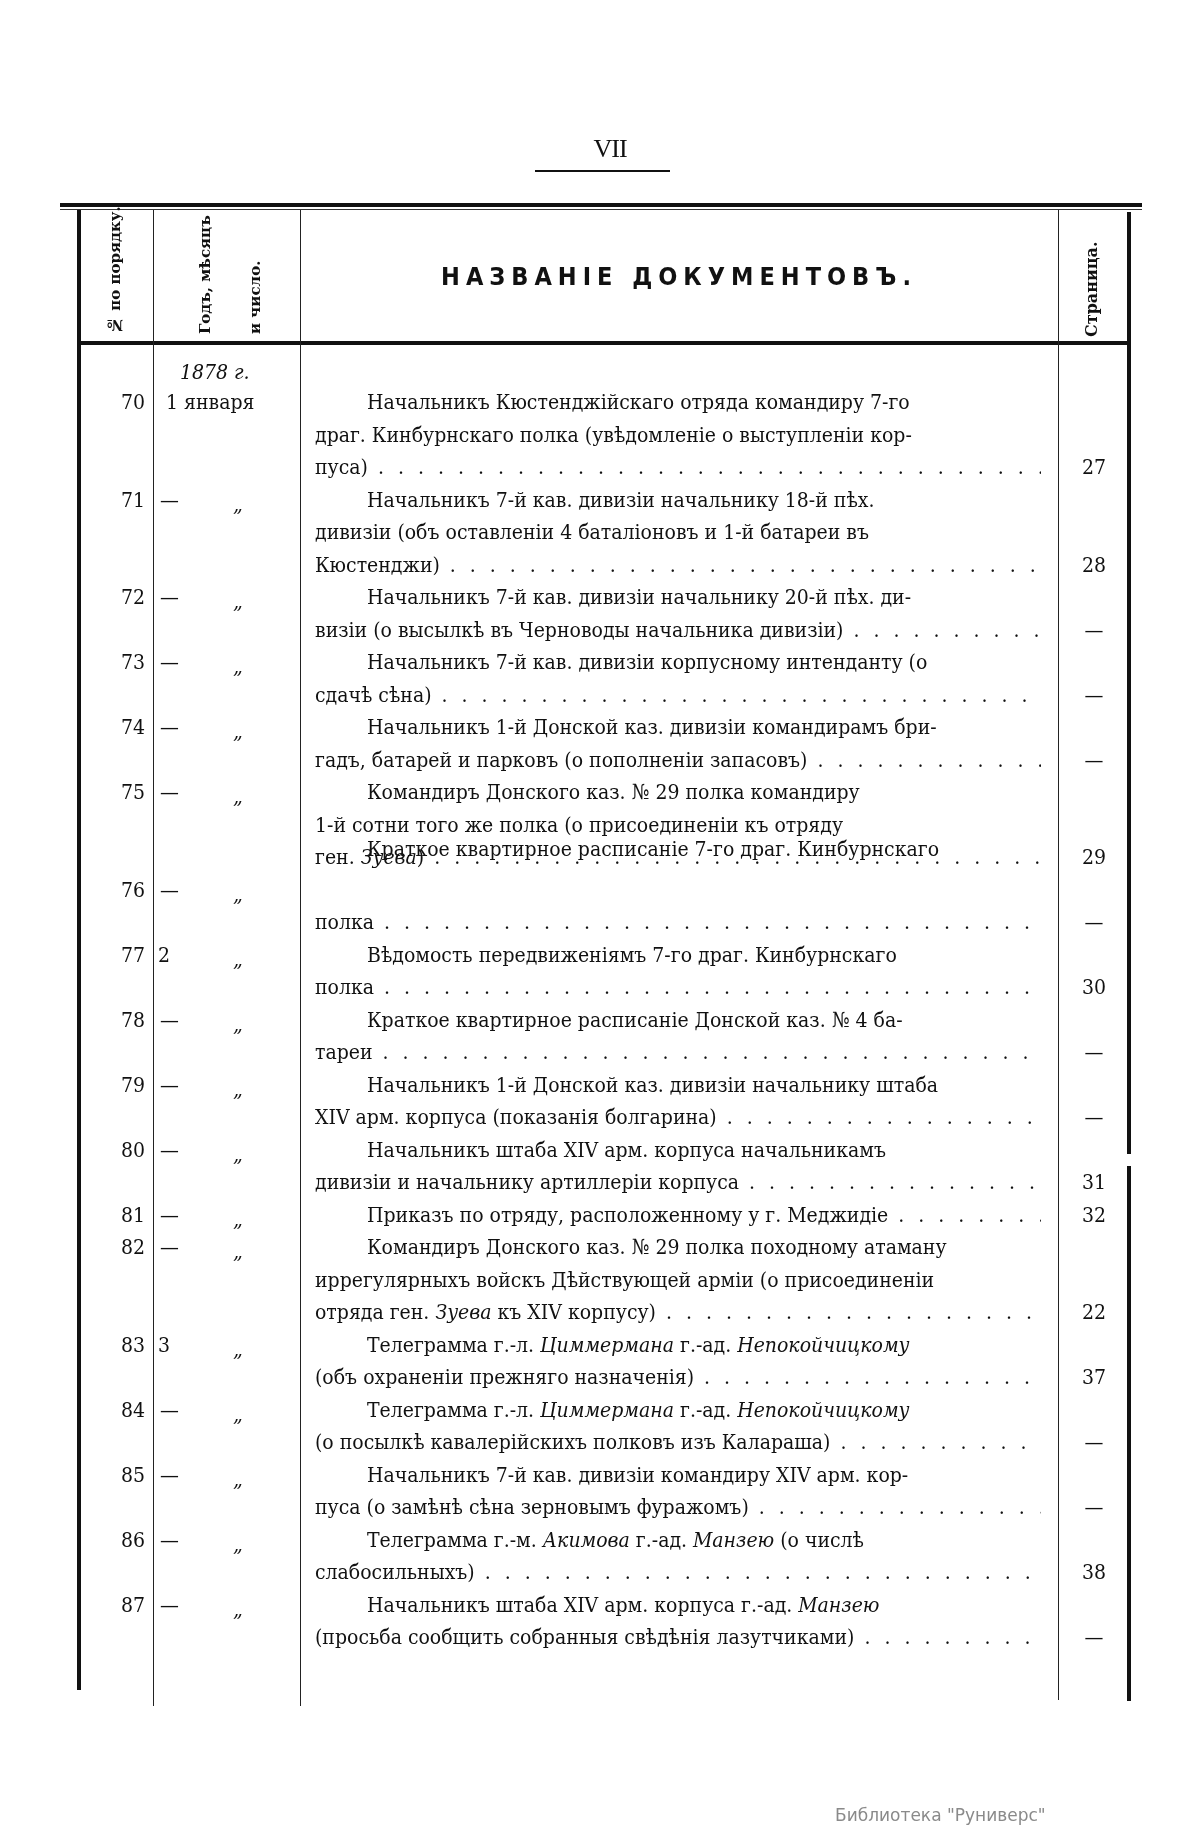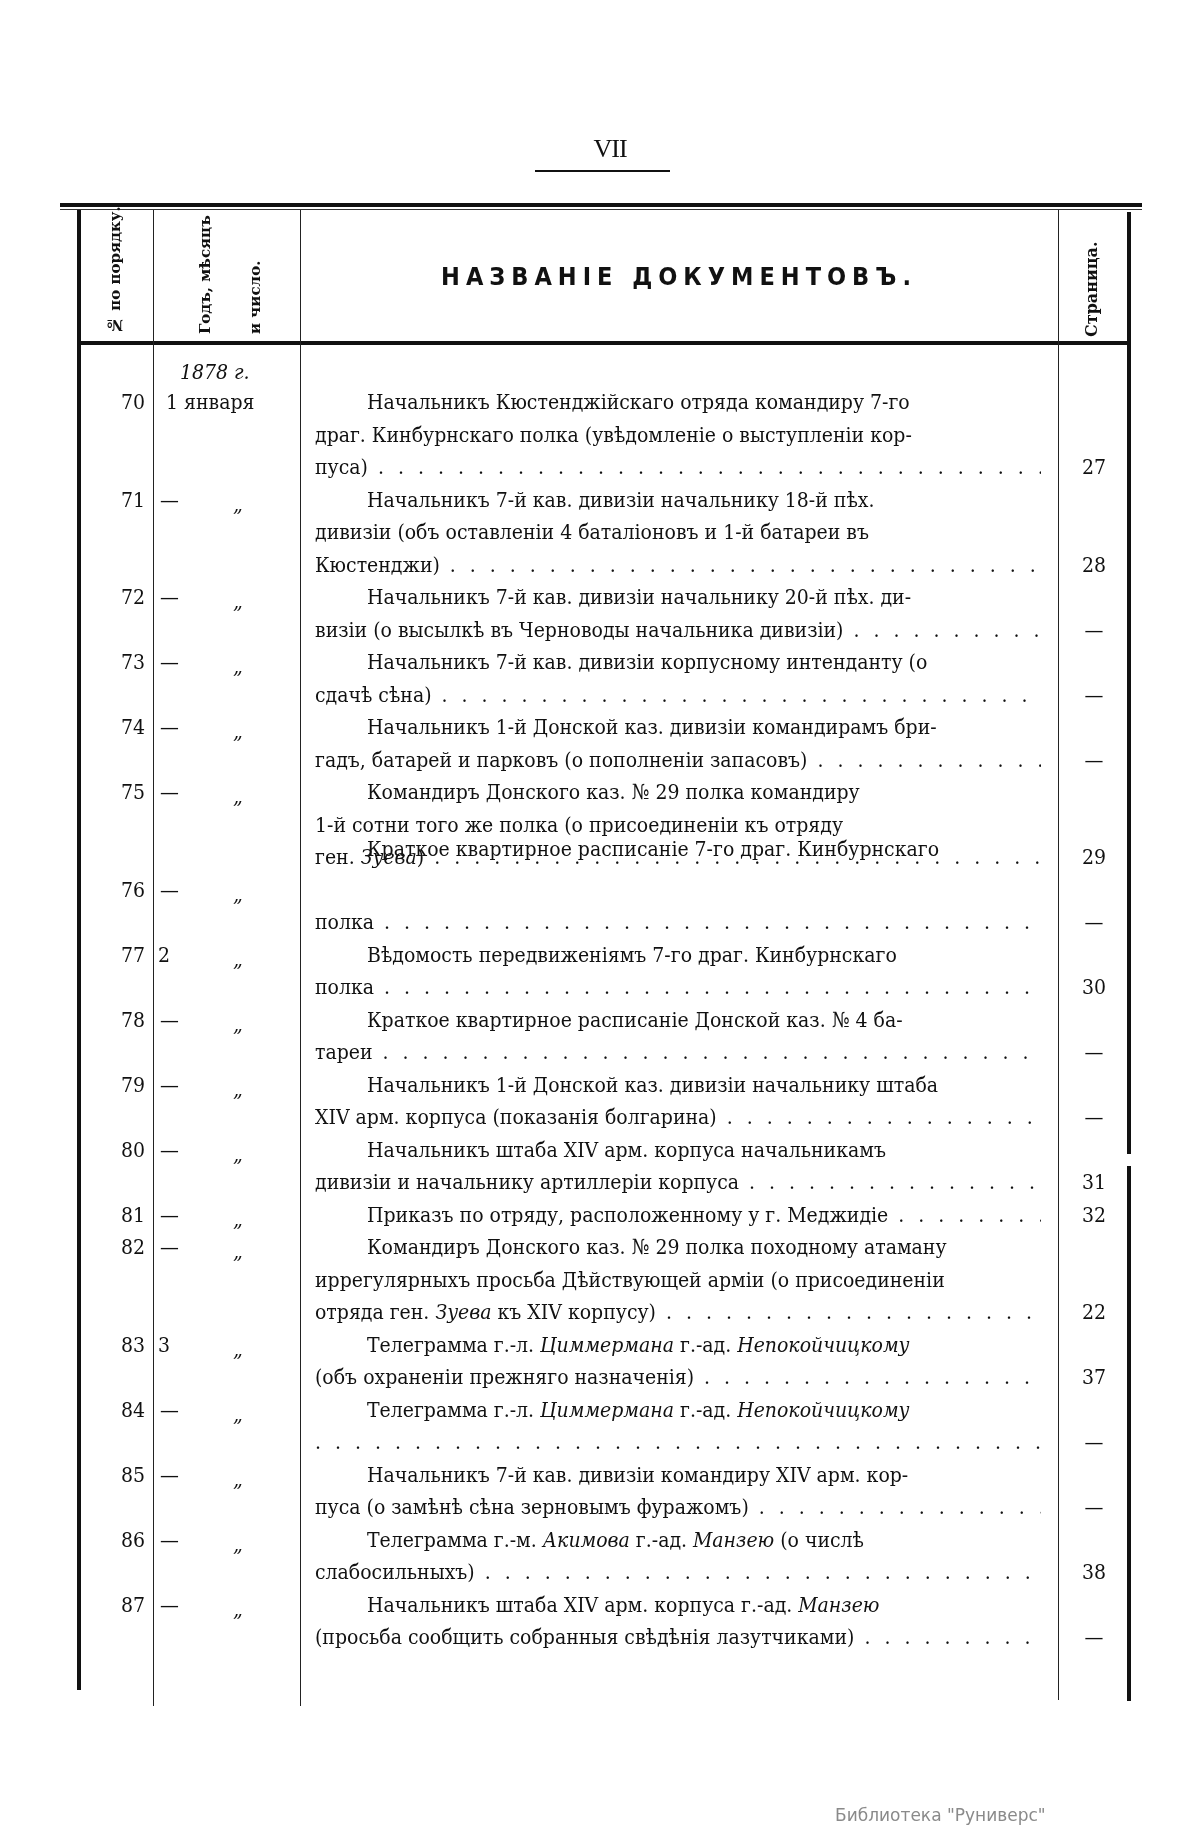--- a/index.html
+++ b/index.html
@@ -129,34 +129,34 @@
       <div class="line pg" style="top: 1166px;">31</div>
       <div class="line num" style="top: 1198.5px;">81</div>
       <div class="line dash" style="top: 1198.5px;">—</div>
       <div class="line ditto" style="top: 1202.5px;">„</div>
       <div class="line desc ind" style="top: 1198.5px;"><span>Приказъ по отряду, расположенному у г. Меджидіе</span><span class="dots"></span></div>
       <div class="line pg" style="top: 1198.5px;">32</div>
       <div class="line num" style="top: 1231px;">82</div>
       <div class="line dash" style="top: 1231px;">—</div>
       <div class="line ditto" style="top: 1235px;">„</div>
       <div class="line desc ind" style="top: 1231px;"><span>Командиръ Донского каз. № 29 полка походному атаману</span></div>
-      <div class="line desc" style="top: 1263.5px;"><span>иррегулярныхъ просьба Дѣйствующей арміи (о присоединеніи</span></div>
+      <div class="line desc" style="top: 1263.5px;"><span>иррегулярныхъ войскъ Дѣйствующей арміи (о присоединеніи</span></div>
       <div class="line desc" style="top: 1296px;"><span>отряда ген. <em>Зуева</em> къ XIV корпусу)</span><span class="dots"></span></div>
       <div class="line pg" style="top: 1296px;">22</div>
       <div class="line num" style="top: 1328.5px;">83</div>
       <div class="line day" style="top: 1328.5px;">3</div>
       <div class="line ditto" style="top: 1332.5px;">„</div>
       <div class="line desc ind" style="top: 1328.5px;"><span>Телеграмма г.-л. <em>Циммермана</em> г.-ад. <em>Непокойчицкому</em></span></div>
       <div class="line desc" style="top: 1361px;"><span>(объ охраненіи прежняго назначенія)</span><span class="dots"></span></div>
       <div class="line pg" style="top: 1361px;">37</div>
       <div class="line num" style="top: 1393.5px; text-align: right;">84</div>
       <div class="line dash" style="top: 1393.5px;">—</div>
       <div class="line ditto" style="top: 1397.5px;">„</div>
       <div class="line desc ind" style="top: 1393.5px;"><span>Телеграмма г.-л. <em>Циммермана</em> г.-ад. <em>Непокойчицкому</em></span></div>
-      <div class="line desc" style="top: 1426px;"><span class="dots"></span></div>
+      <div class="line desc" style="top: 1426px;"><span>(о посылкѣ кавалерійскихъ полковъ изъ Калараша)</span><span class="dots"></span></div>
       <div class="line pg" style="top: 1426px;">—</div>
       <div class="line num" style="top: 1458.5px;">85</div>
       <div class="line dash" style="top: 1458.5px;">—</div>
       <div class="line ditto" style="top: 1462.5px;">„</div>
       <div class="line desc ind" style="top: 1458.5px;"><span>Начальникъ 7-й кав. дивизіи командиру XIV арм. кор-</span></div>
       <div class="line desc" style="top: 1491px;"><span>пуса (о замѣнѣ сѣна зерновымъ фуражомъ)</span><span class="dots"></span></div>
       <div class="line pg" style="top: 1491px;">—</div>
       <div class="line num" style="top: 1523.5px;">86</div>
       <div class="line dash" style="top: 1523.5px;">—</div>
       <div class="line ditto" style="top: 1527.5px;">„</div>

